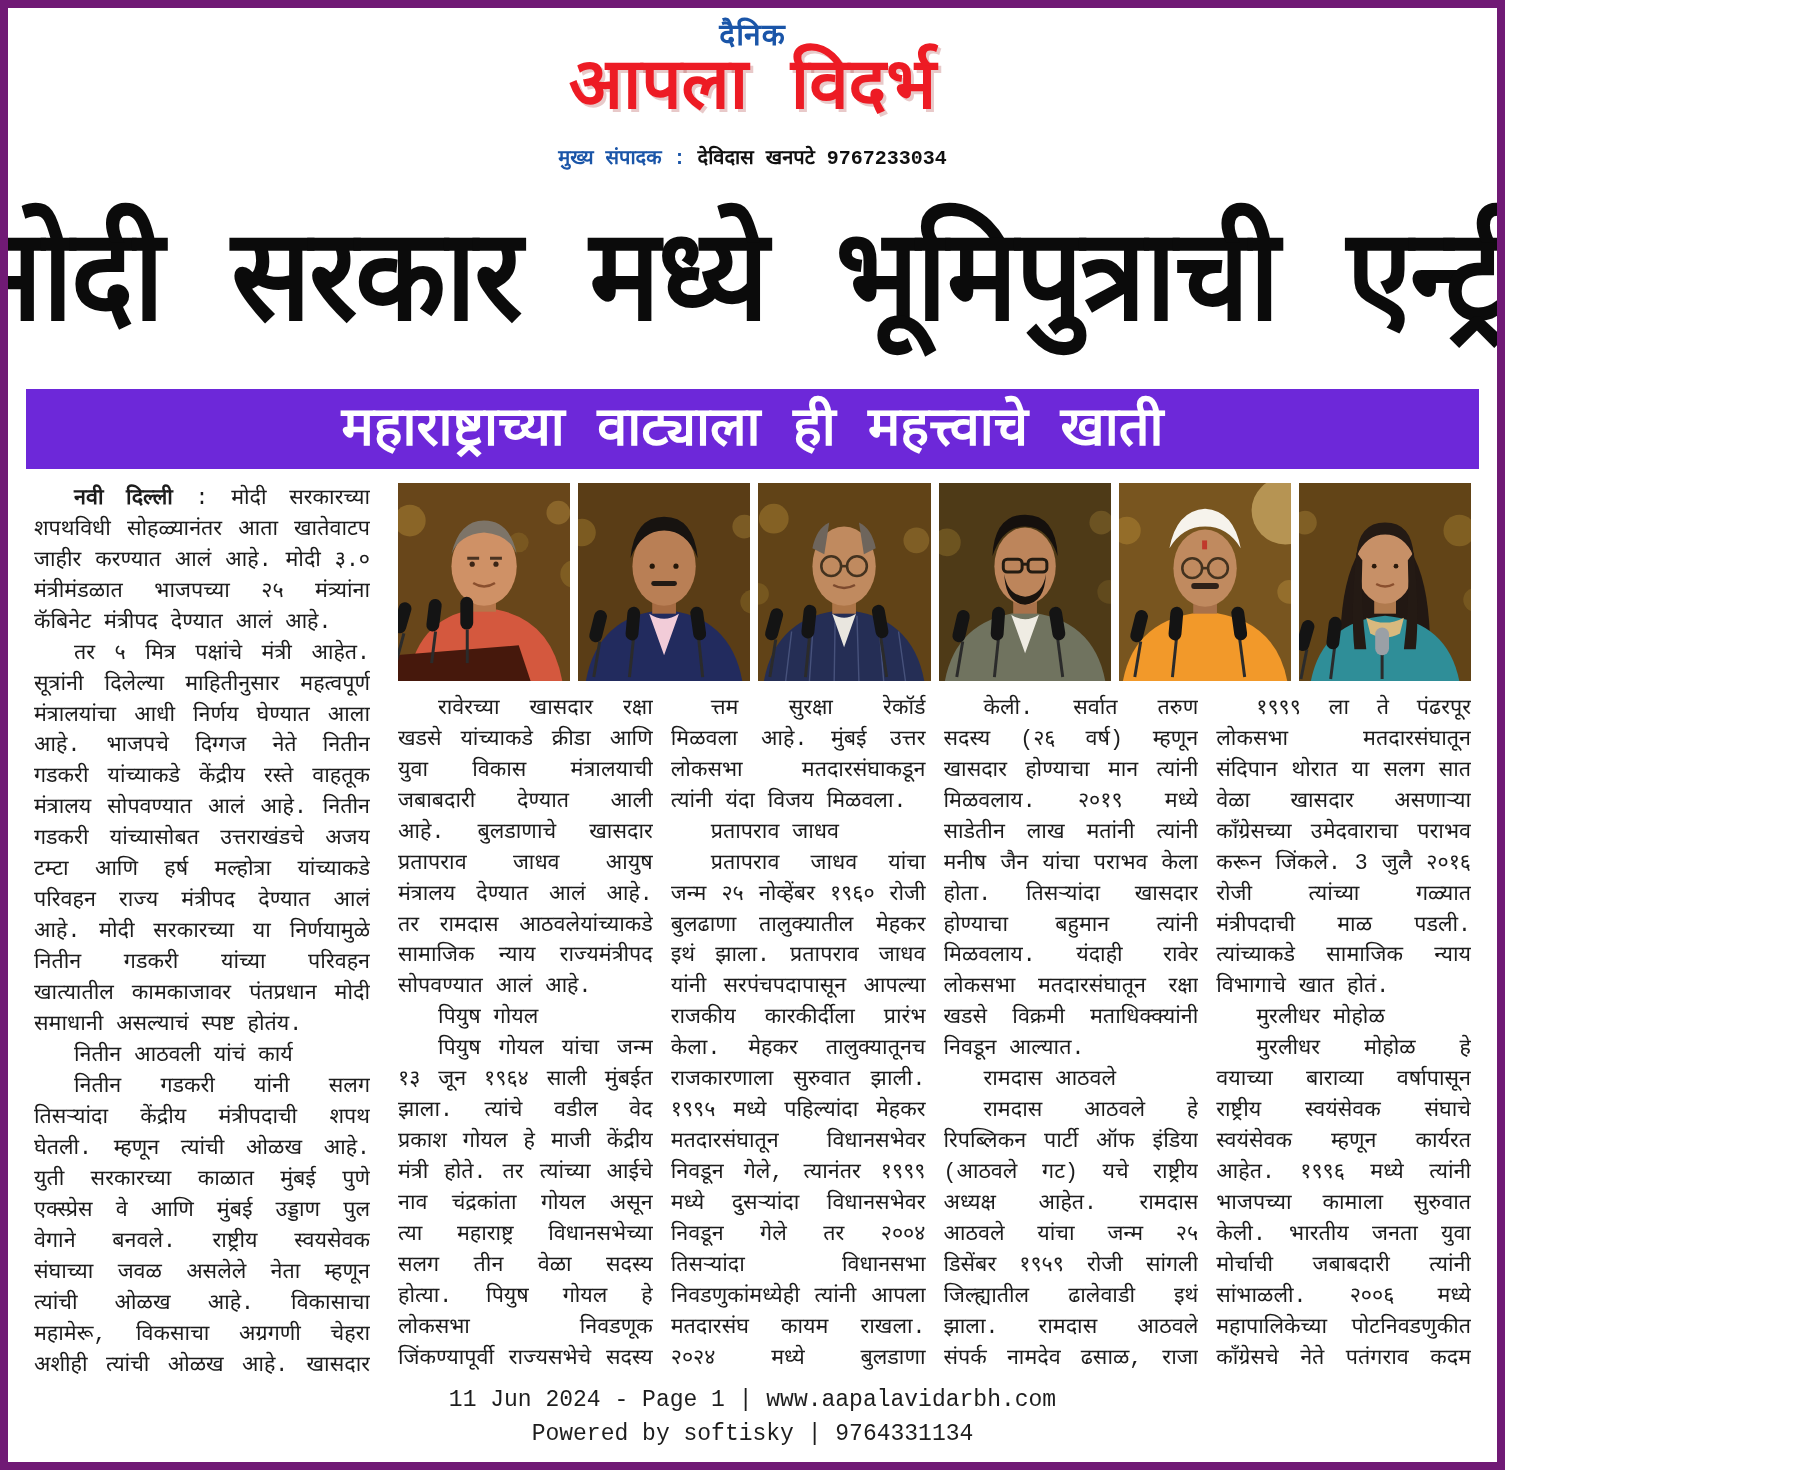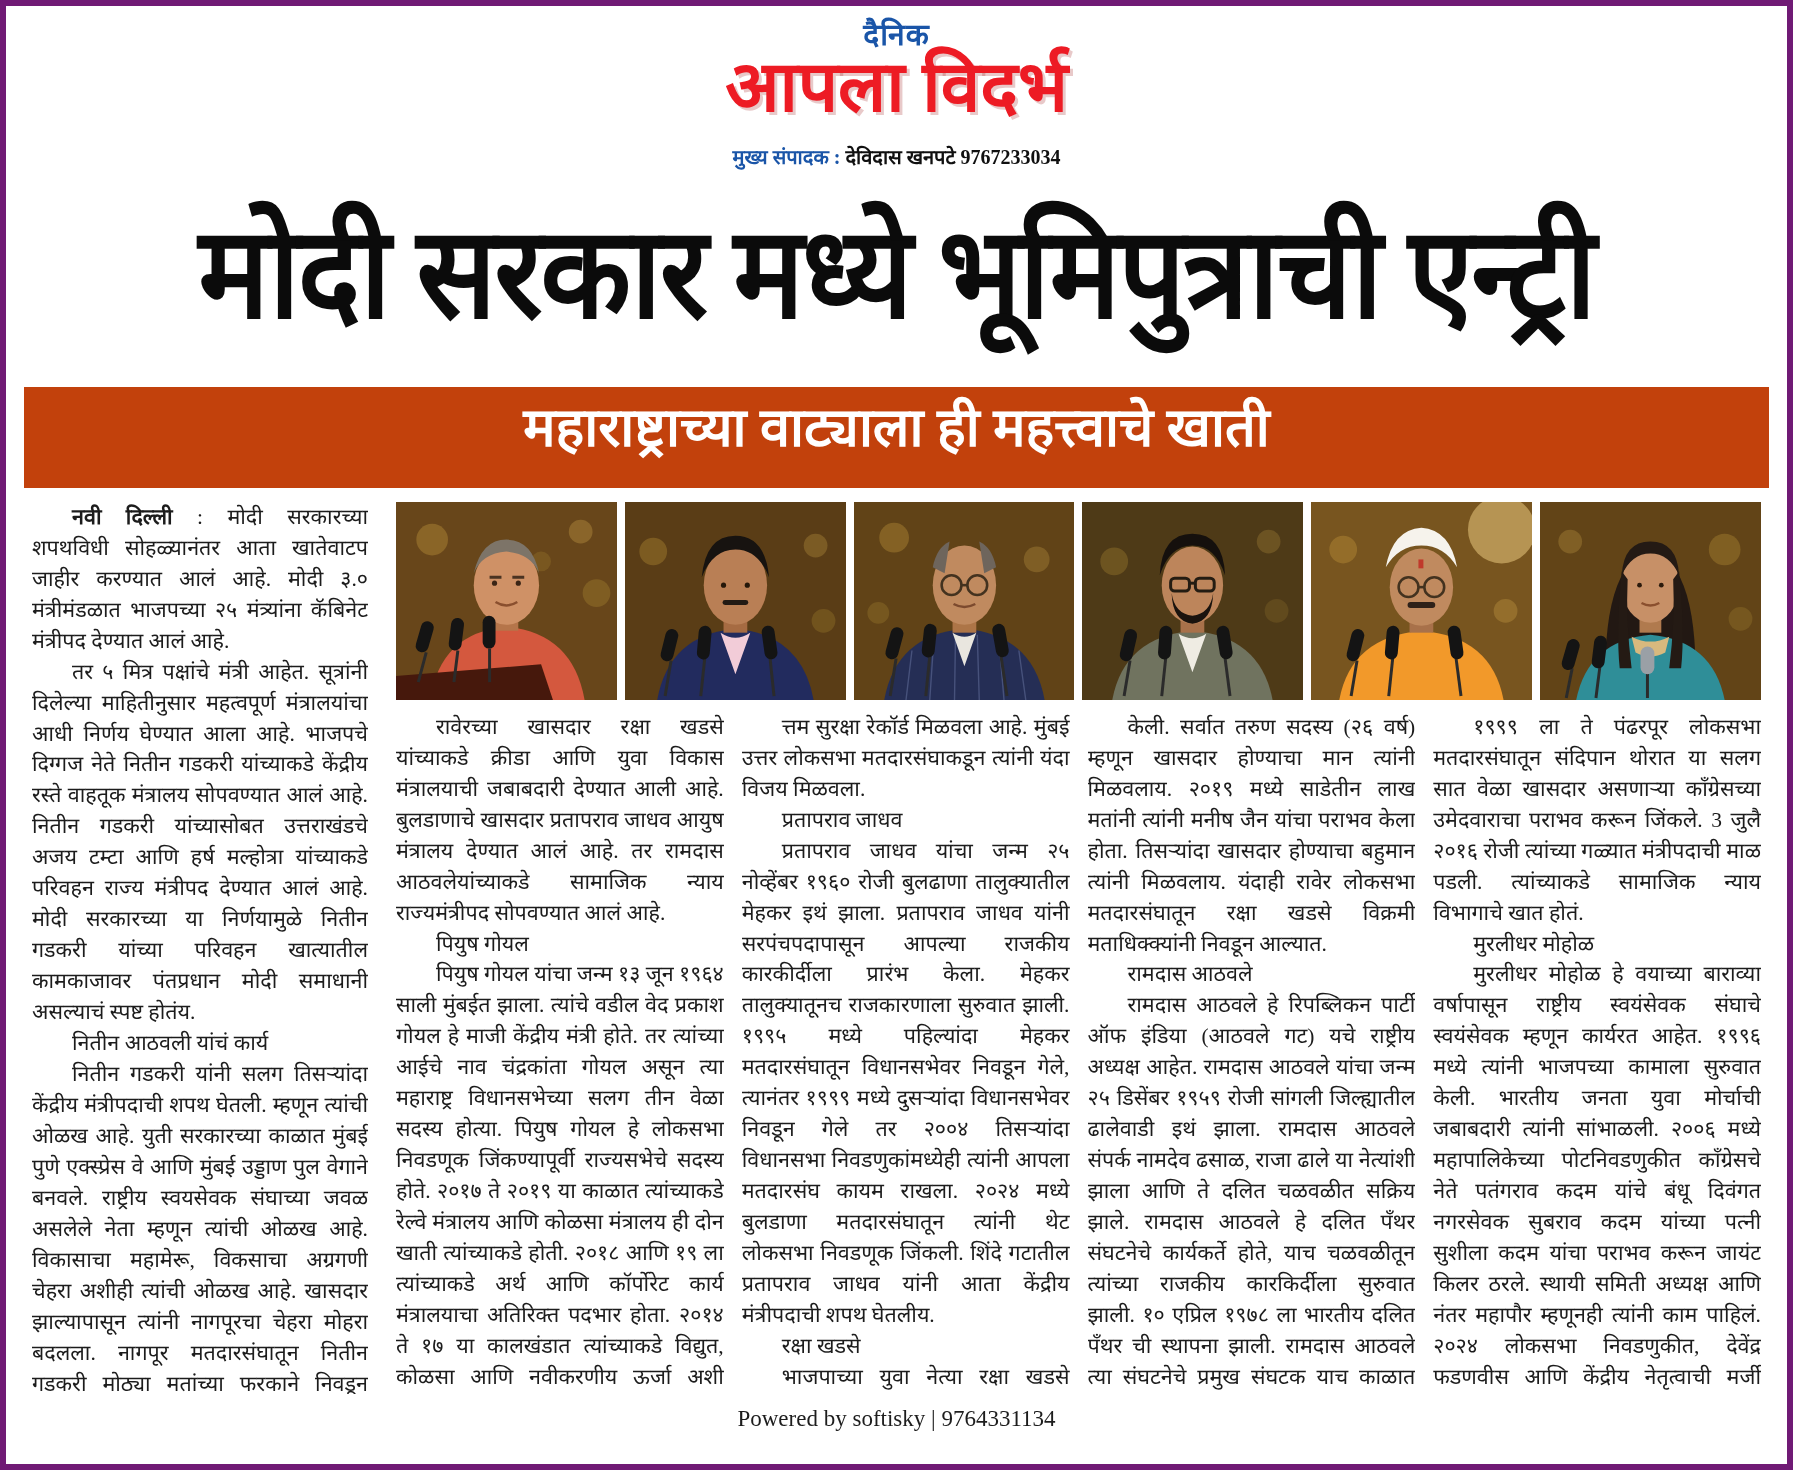--- a/index.html
+++ b/index.html
@@ -1,38 +1,38 @@
 <!DOCTYPE html>
 <html><head>
 <meta charset="utf-8">
 <style>
   html,body{margin:0;padding:0;background:#ffffff;}
   .page{
-    position:relative;width:1793px;height:1470px;box-sizing:border-box;
-    border:6px solid #701a75;background:#fff;overflow:hidden;
-    font-family:Liberation Serif, serif;color:#111;
+    position:relative;width:1505px;height:1470px;box-sizing:border-box;
+    border:8px solid #701a75;background:#fff;overflow:hidden;
+    font-family:Liberation Mono, monospace;color:#111;
   }
   
   .masthead{text-align:center;padding-top:14px;line-height:1;}
   .kicker{color:#1a55a8;font-weight:bold;font-size:30px;letter-spacing:1px;}
   .brand{color:#ed1b24;font-weight:bold;font-size:71px;line-height:.95;margin-top:4px;
          text-shadow:3px 3px 0 rgba(150,10,10,.22);}
   .editor{font-size:20px;font-weight:bold;margin-top:26px;}
   .editor .lbl{color:#1a55a8;}
   .editor .val{color:#101010;}
   
   .headline{
     height:200px;display:flex;align-items:center;justify-content:center;
     font-weight:bold;font-size:118px;color:#0b0b0b;letter-spacing:-2px;
     transform:scaleY(1.08);transform-origin:center;white-space:nowrap;overflow:hidden;
   }
   
   .subband{
-    margin:20px 18px 0;background:#c2410c;color:#fff;text-align:center;
-    font-weight:bold;font-size:54px;line-height:1.1;padding:12px 6px 29px;
+    margin:20px 18px 0;background:#6d28d9;color:#fff;text-align:center;
+    font-weight:bold;font-size:54px;line-height:1.1;padding:12px 6px 8px;
   }
   
   .content{display:flex;gap:28px;padding:14px 26px 0;height:892px;overflow:hidden;}
   .col{font-size:21.5px;line-height:1.44;text-align:justify;color:#1c1c1c;overflow:hidden;}
   .col1{width:336px;flex:none;height:100%;}
   .rightzone{flex:1;display:flex;flex-direction:column;min-width:0;}
   .photostrip{display:flex;gap:8px;height:198px;flex:none;}
   .photostrip figure{margin:0;flex:1;overflow:hidden;background:#6b4a1c;}
   .photostrip svg{display:block;width:100%;height:100%;}
   .textrow{display:flex;gap:18px;margin-top:12px;flex:1;overflow:hidden;}
@@ -281,16 +281,17 @@
         <div class="col">
             <p class="para">१९९९ ला ते पंढरपूर लोकसभा मतदारसंघातून संदिपान थोरात या सलग सात वेळा खासदार असणाऱ्या काँग्रेसच्या उमेदवाराचा पराभव करून जिंकले. 3 जुलै २०१६ रोजी त्यांच्या गळ्यात मंत्रीपदाची माळ पडली. त्यांच्याकडे सामाजिक न्याय विभागाचे खात होतं.</p>
             <p class="subhead">मुरलीधर मोहोळ</p>
             <p class="para">मुरलीधर मोहोळ हे वयाच्या बाराव्या वर्षापासून राष्ट्रीय स्वयंसेवक संघाचे स्वयंसेवक म्हणून कार्यरत आहेत. १९९६ मध्ये त्यांनी भाजपच्या कामाला सुरुवात केली. भारतीय जनता युवा मोर्चाची जबाबदारी त्यांनी सांभाळली. २००६ मध्ये महापालिकेच्या पोटनिवडणुकीत काँग्रेसचे नेते पतंगराव कदम यांचे बंधू दिवंगत नगरसेवक सुबराव कदम यांच्या पत्नी सुशीला कदम यांचा पराभव करून जायंट किलर ठरले. स्थायी समिती अध्यक्ष आणि नंतर महापौर म्हणूनही त्यांनी काम पाहिलं. २०२४ लोकसभा निवडणुकीत, देवेंद्र फडणवीस आणि केंद्रीय नेतृत्वाची मर्जी संपादन करण्यात यश. पुण्यातून लोकसभेची उमेदवारी आणि काँग्रेसचे रवींद्र धंगेकर यांचा पराभव करत खासदार म्हणून दिल्लीत पोहोचलेत</p>
           </div>
       </div>
     </div>
   </div>
 
   <div class="footer">
+    <div>11 Jun 2024 - Page 1 | www.aapalavidarbh.com</div>
     <div>Powered by softisky | 9764331134</div>
   </div>
 
 </div>
 
 </body></html>

